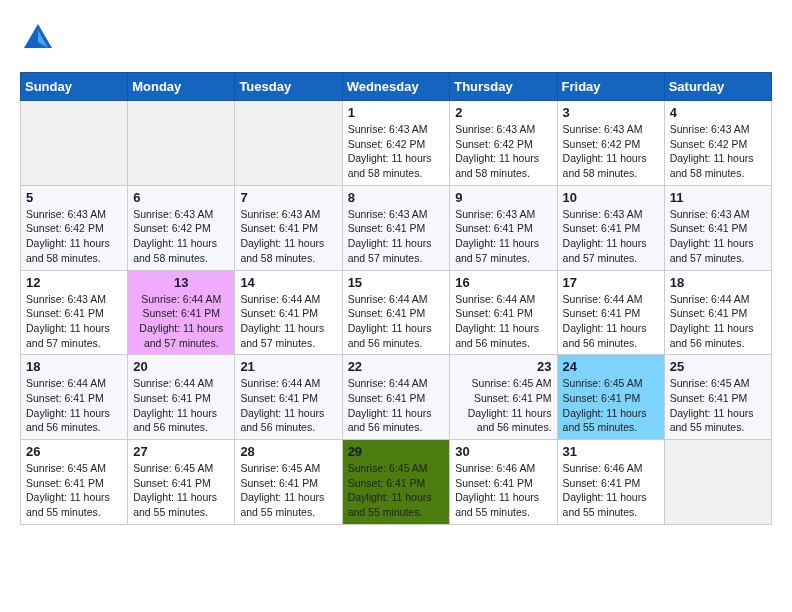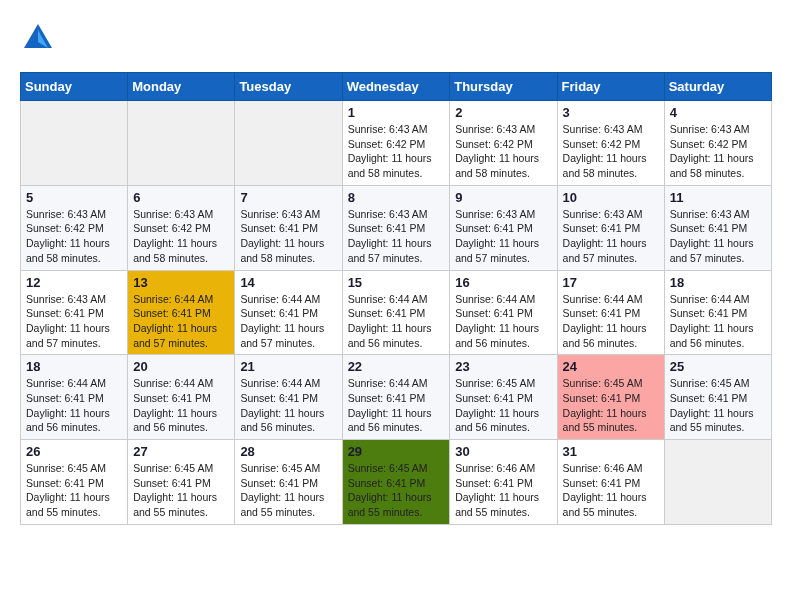--- a/index.html
+++ b/index.html
@@ -224,21 +224,21 @@
           </td>
         </tr>
         <tr>
           <td style="background: rgb(255, 255, 255);">
             <span class="day-number">12</span>
             <div class="day-info" style="white-space: pre-line;">Sunrise: 6:43 AM
 Sunset: 6:41 PM
 Daylight: 11 hours
 and 57 minutes.</div>
           </td>
-          <td style="background: #eab308;">
+          <td style="background: #f0abfc; text-align: center;">
             <span class="day-number">13</span>
             <div class="day-info" style="white-space: pre-line;">Sunrise: 6:44 AM
 Sunset: 6:41 PM
 Daylight: 11 hours
 and 57 minutes.</div>
           </td>
           <td style="background: rgb(255, 255, 255); margin-top: 36px;">
             <span class="day-number">14</span>
             <div class="day-info" style="white-space: pre-line;">Sunrise: 6:44 AM
 Sunset: 6:41 PM
@@ -296,28 +296,28 @@
 Daylight: 11 hours
 and 56 minutes.</div>
           </td>
           <td style="background: rgb(245, 247, 251);">
             <span class="day-number">22</span>
             <div class="day-info" style="white-space: pre-line;">Sunrise: 6:44 AM
 Sunset: 6:41 PM
 Daylight: 11 hours
 and 56 minutes.</div>
           </td>
-          <td style="background: rgb(245, 247, 251);">
+          <td style="background: rgb(245, 247, 251); text-align: right;">
             <span class="day-number">23</span>
             <div class="day-info" style="white-space: pre-line;">Sunrise: 6:45 AM
 Sunset: 6:41 PM
 Daylight: 11 hours
 and 56 minutes.</div>
           </td>
-          <td style="background: #fca5a5;">
+          <td style="background: #7dd3fc;">
             <span class="day-number">24</span>
             <div class="day-info" style="white-space: pre-line;">Sunrise: 6:45 AM
 Sunset: 6:41 PM
 Daylight: 11 hours
 and 55 minutes.</div>
           </td>
           <td style="background: rgb(245, 247, 251);">
             <span class="day-number">25</span>
             <div class="day-info" style="white-space: pre-line;">Sunrise: 6:45 AM
 Sunset: 6:41 PM

